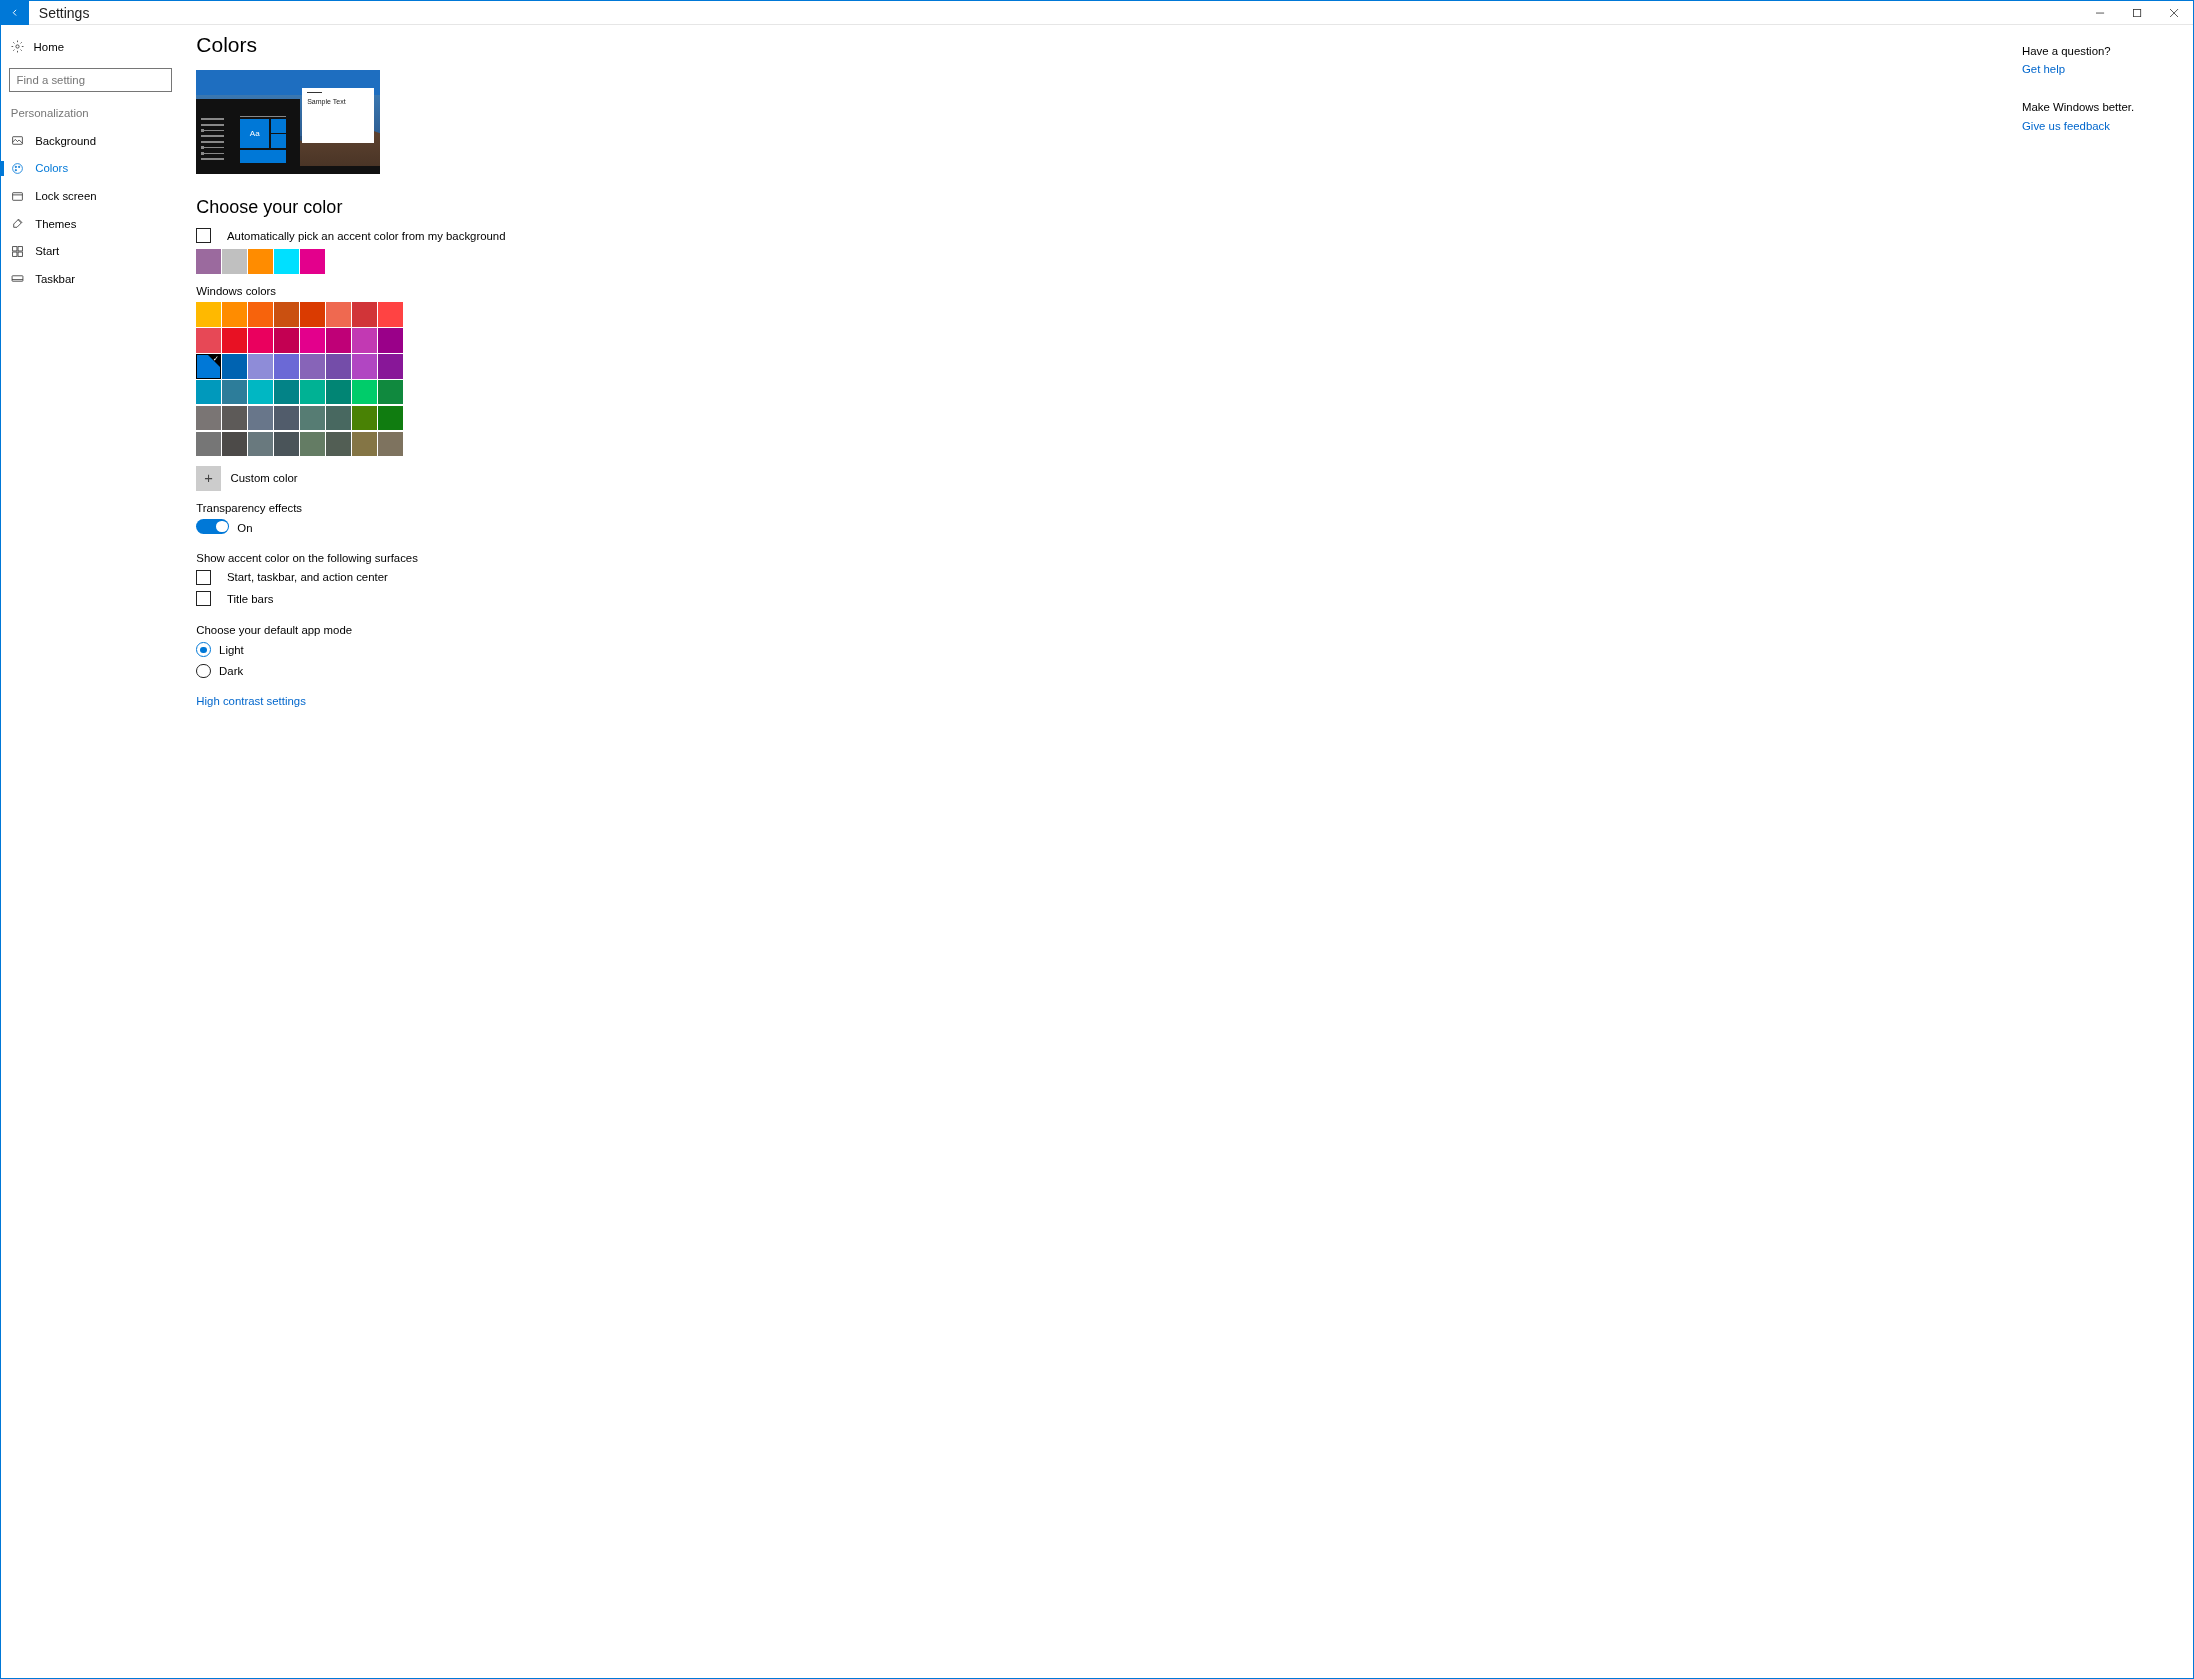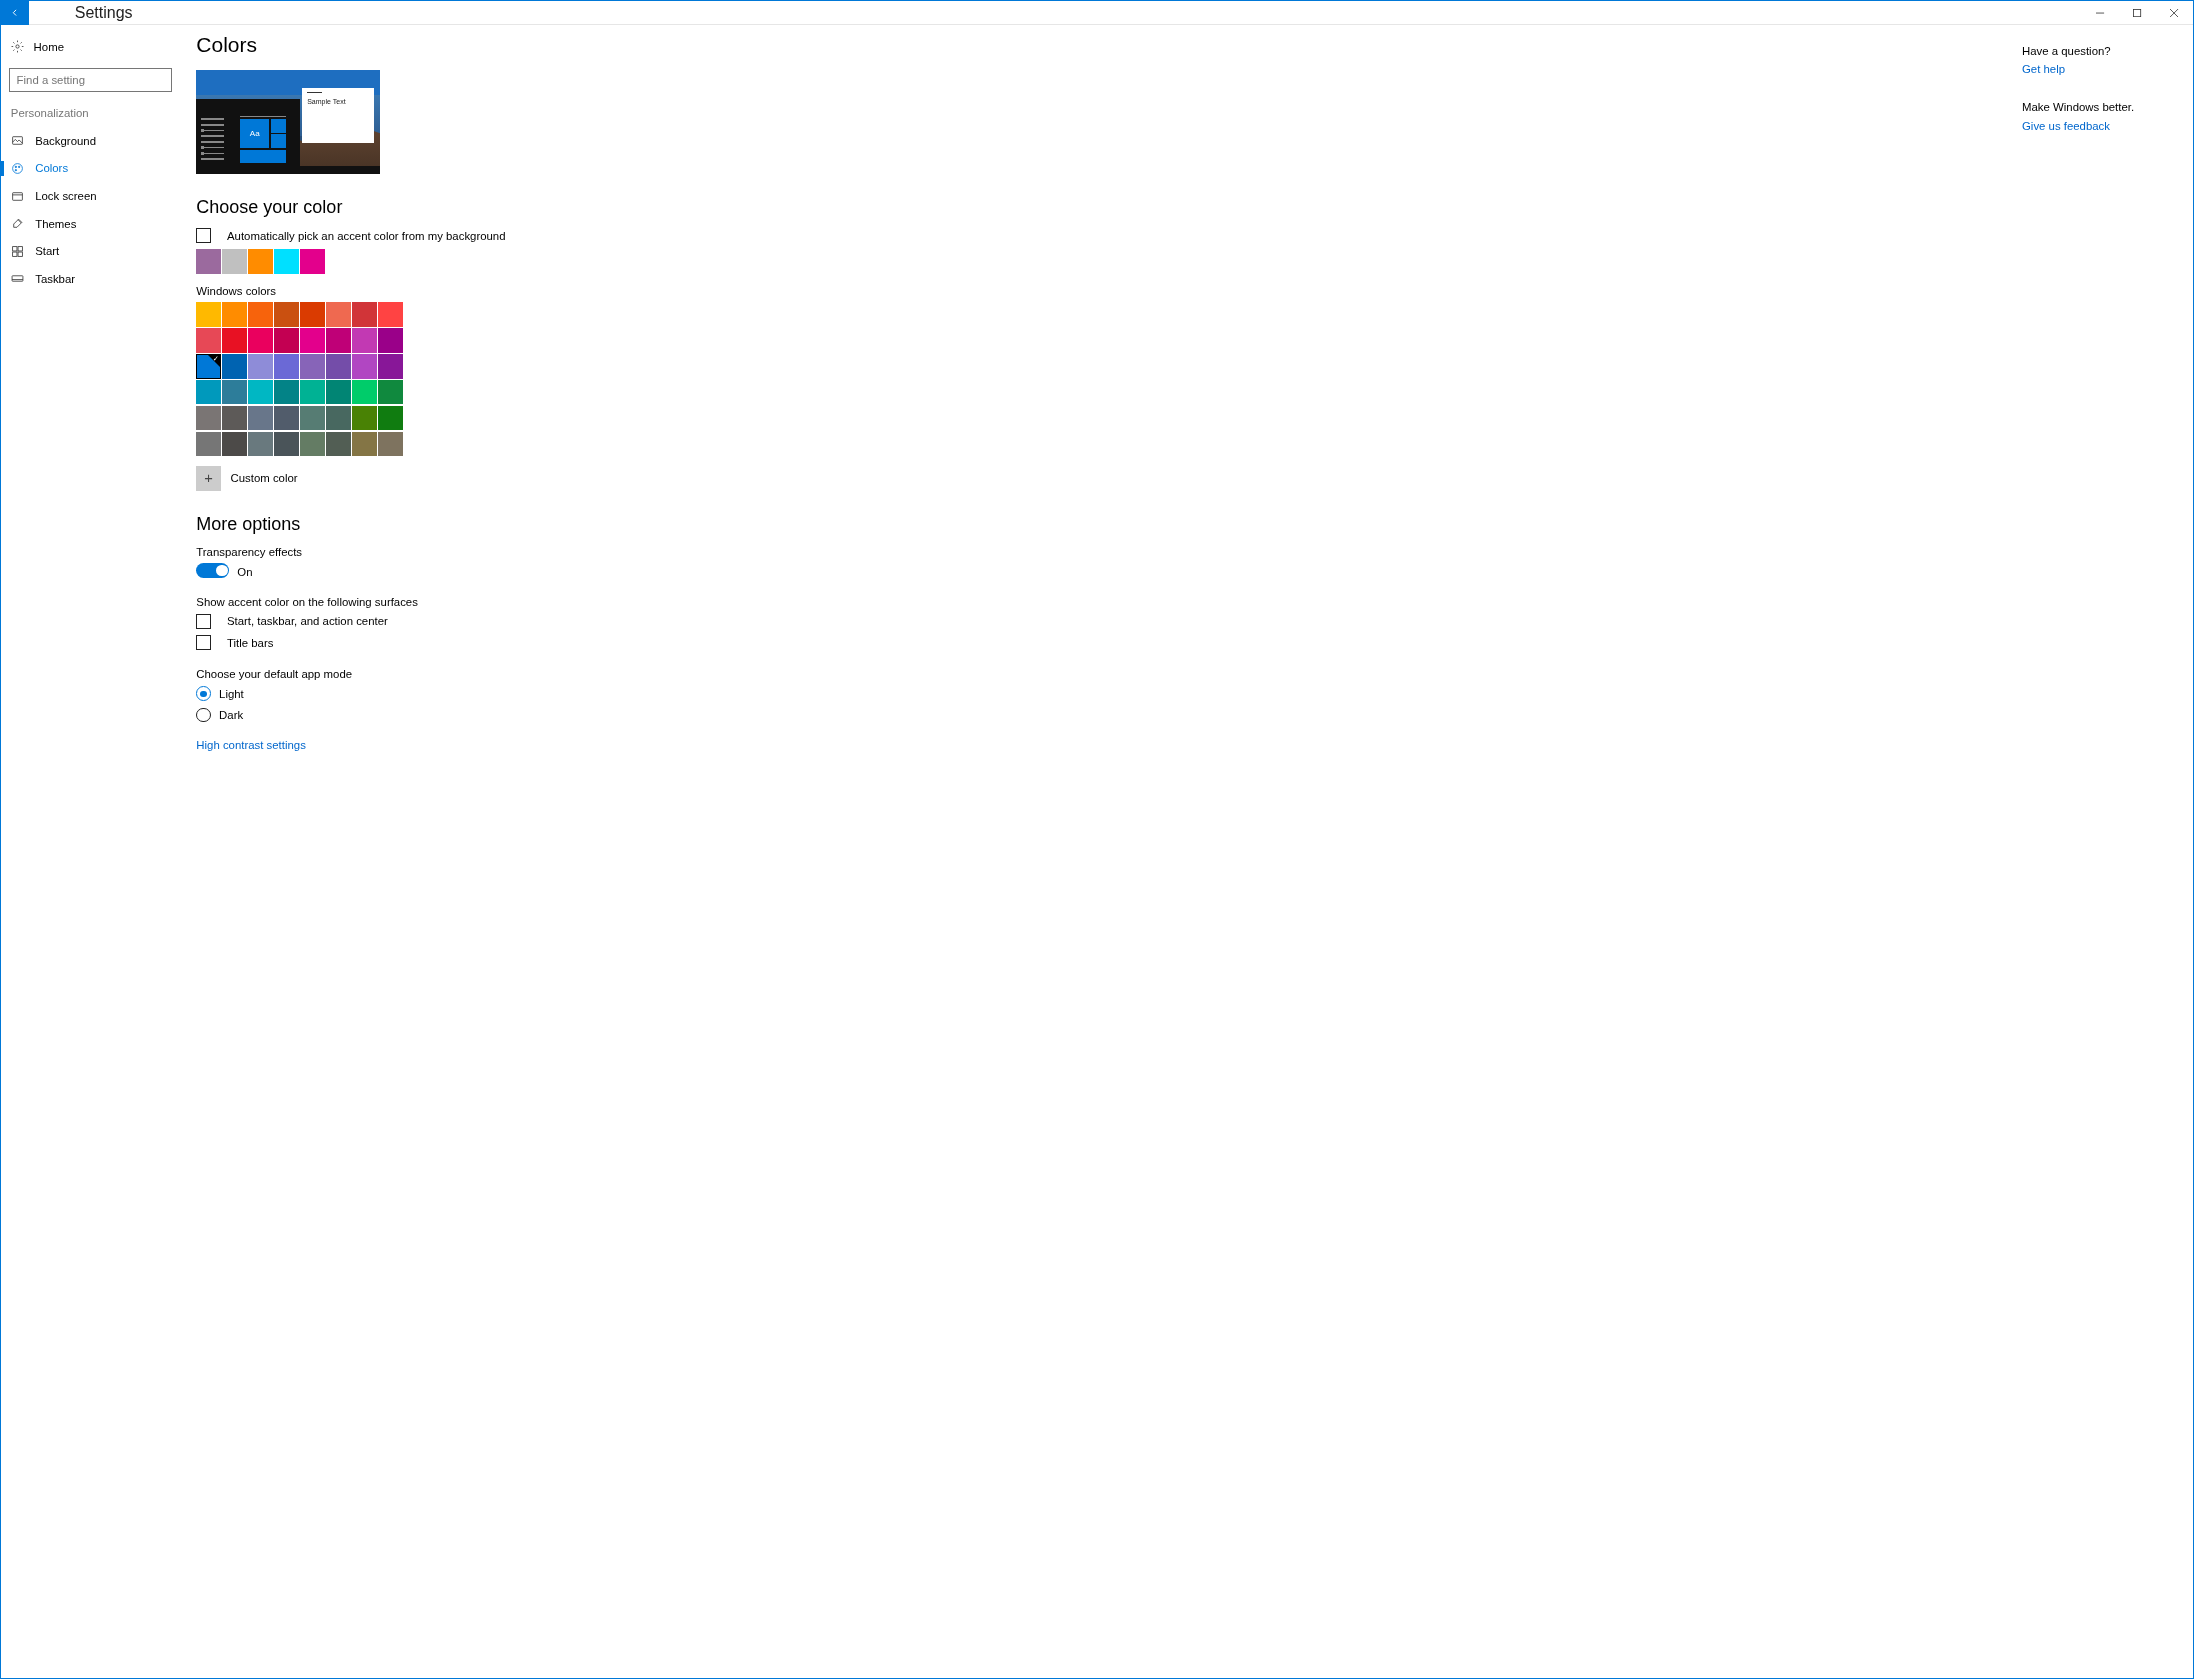--- a/index.html
+++ b/index.html
@@ -17,22 +17,21 @@
     height: 769px;
     overflow: hidden;
   }
 
   
   .titlebar {
     height: 24.4px;
     display: flex;
     align-items: center;
     border-bottom: 0.8px solid #e6e6e6;
-    font-size: 16px;
-    gap: 36px;
+    font-size: 14px;
   }
   .back-btn {
     width: 28px;
     height: 24.4px;
     background: #0078d7;
     display: flex;
     align-items: center;
     justify-content: center;
     color: #fff;
   }
@@ -398,21 +397,20 @@
           </div>
         </div>
 
       <div class="custom-row">
         <div class="custom-btn">
           <span>+</span>
         </div>
         <span>Custom color</span>
       </div>
 
-      <h2 class="section">More options</h2>
 
       <div class="sub-label">Transparency effects</div>
       <div class="toggle-row">
         <div class="toggle"></div>
         <span>On</span>
       </div>
 
       <div class="sub-label" style="margin-top:18px;">Show accent color on the following surfaces</div>
       <div class="checkbox-row">
         <div class="checkbox"></div>

